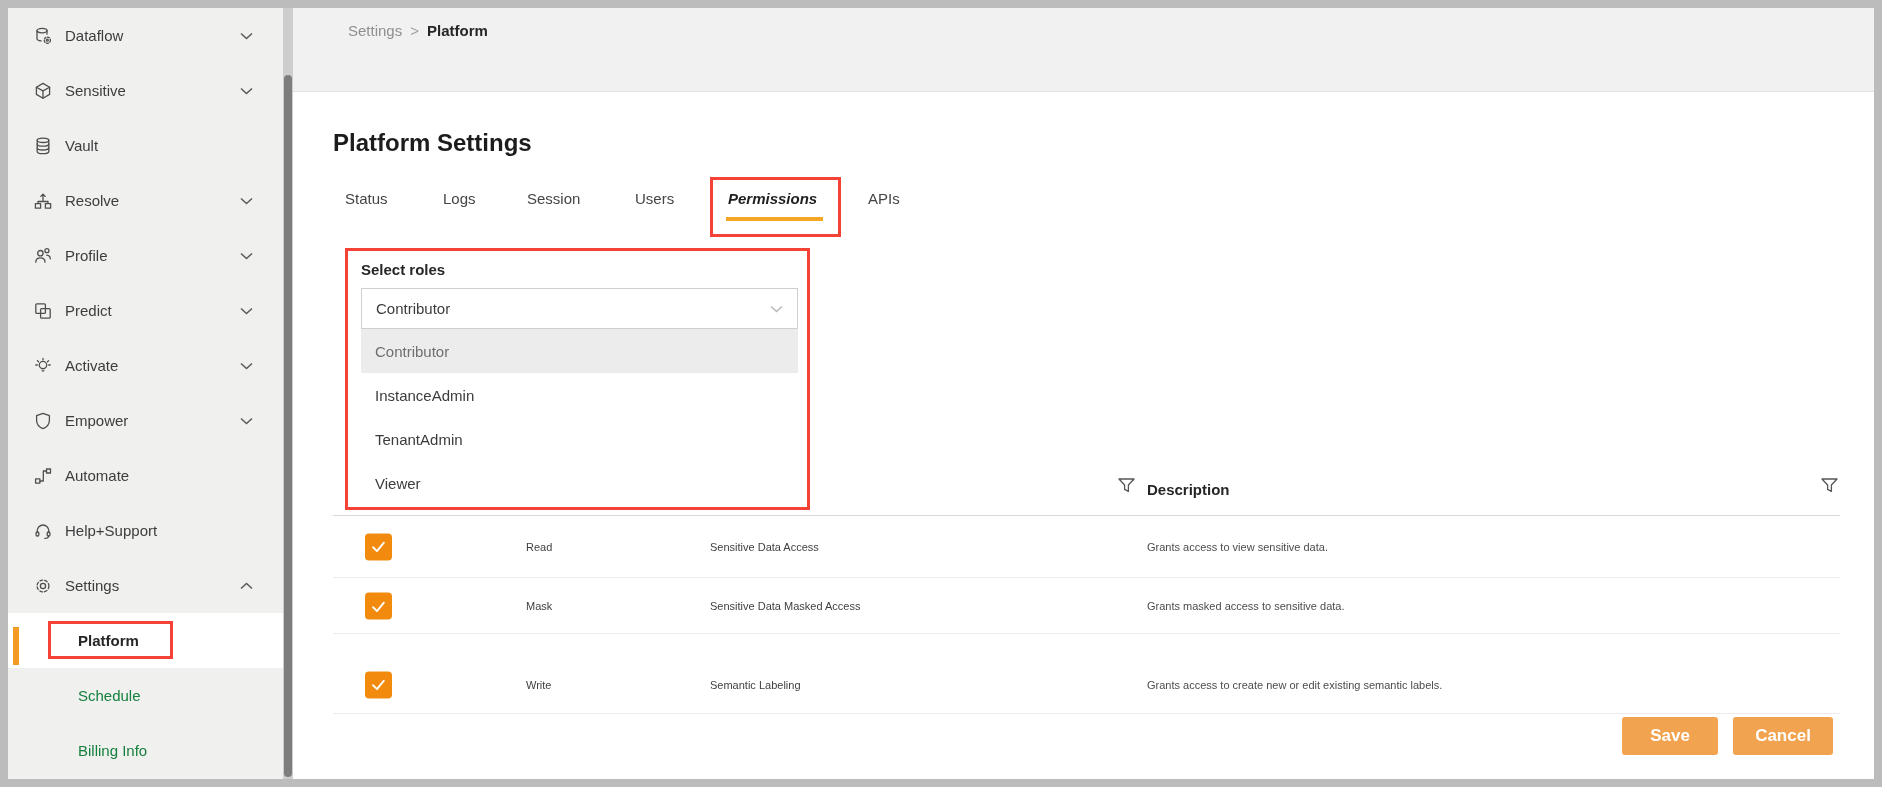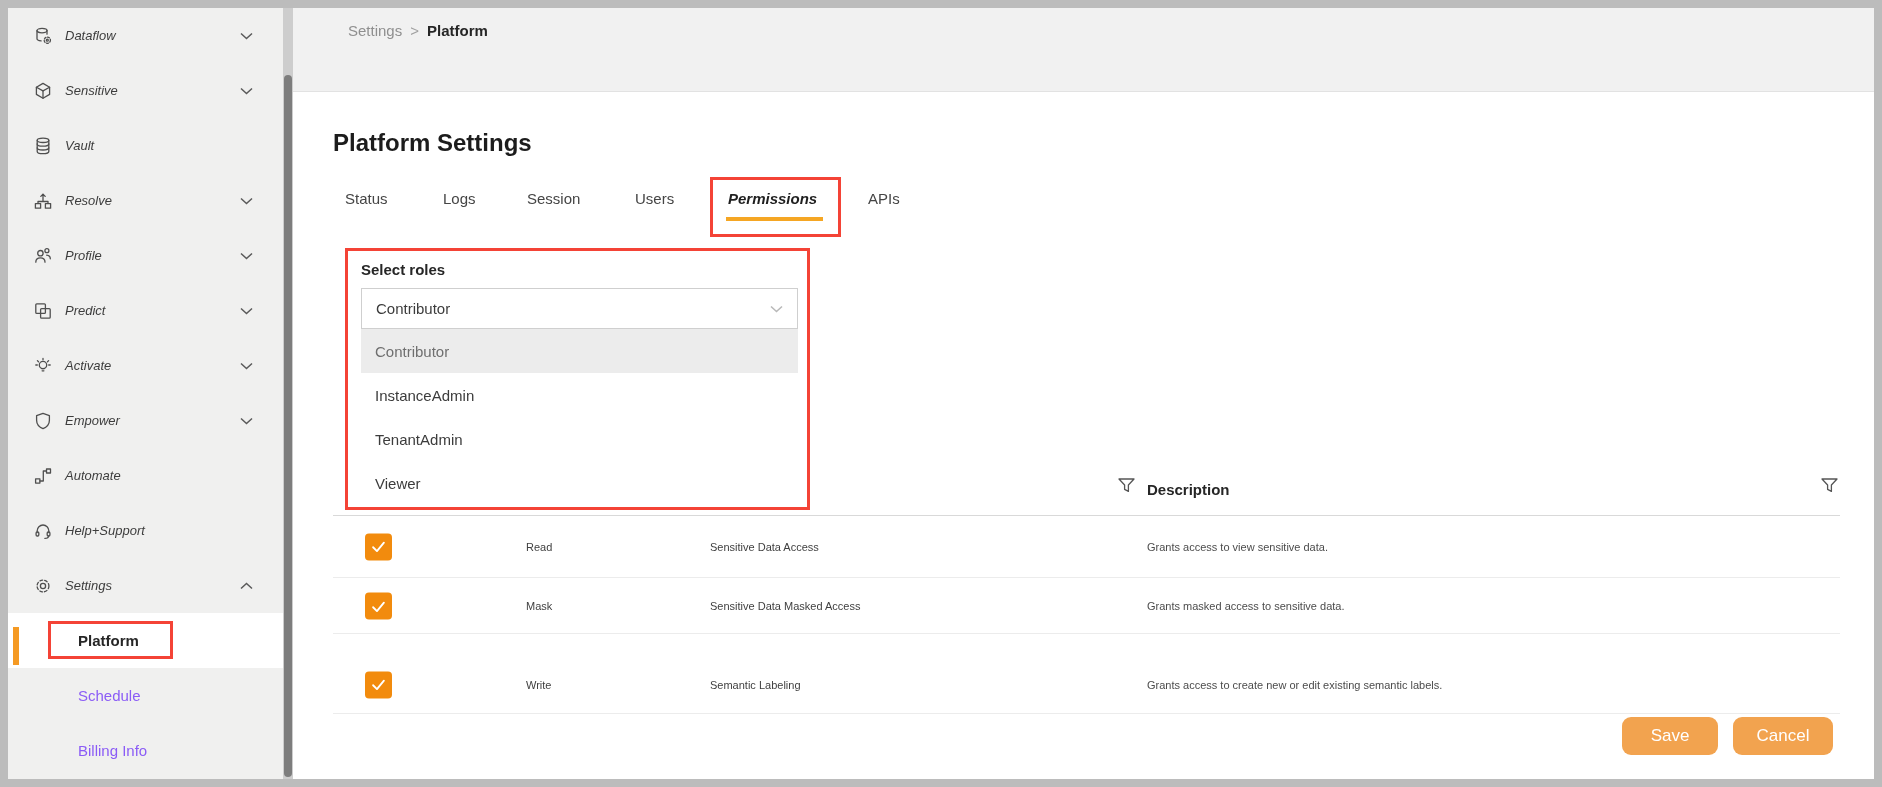--- a/index.html
+++ b/index.html
@@ -3,27 +3,27 @@
 <meta charset="utf-8">
 <style>
   * { margin:0; padding:0; box-sizing:border-box; }
   html,body { width:1882px; height:787px; }
   body { font-family:"Liberation Sans", sans-serif; background:#ffffff; position:relative; }
 
   .frame { position:absolute; inset:0; width:1882px; height:787px; background:#bcbcbc; padding:8px; display:flex; }
 
   
   .sidebar { width:275px; height:771px; background:#f0f0ef; flex:none; position:relative; overflow:hidden; }
-  .nav-item { height:55px; display:flex; align-items:center; padding:0 30px 0 25px; color:#3d3d3d; font-size:13px; position:relative; cursor:pointer;font-style:italic; }
+  .nav-item { height:55px; display:flex; align-items:center; padding:0 30px 0 25px; color:#3d3d3d; font-size:15px; position:relative; cursor:pointer; }
   .nav-icon { width:20px; height:20px; margin-right:12px; color:#4f4f4f; flex:none; display:flex; align-items:center; justify-content:center; }
   .nav-icon svg { stroke:#4f4f4f; fill:none; stroke-width:1.3; stroke-linecap:round; stroke-linejoin:round; }
   .nav-label { flex:1; }
   .nav-chevron { color:#5a5a5a; display:flex; }
   .nav-chevron svg { stroke:#5a5a5a; fill:none; stroke-width:1.5; }
-  .sub-item { height:55px; display:flex; align-items:center; padding-left:70px; font-size:15px; color:#8b5cf6; position:relative; cursor:pointer; }
+  .sub-item { height:55px; display:flex; align-items:center; padding-left:70px; font-size:15px; color:#15803d; position:relative; cursor:pointer; }
   .sub-item.selected { background:#ffffff; font-weight:bold; color:#262626; }
   .selected-bar { position:absolute; left:5px; top:14px; width:6px; height:38px; background:#f59a23; }
 
   
   .annotation { position:absolute; border:3px solid #f44336; pointer-events:none; }
 
   
   .scroll-col { width:10px; height:771px; background:#cdcdcd; position:relative; flex:none; }
   .scroll-thumb { position:absolute; left:1px; top:67px; width:8px; height:702px; background:#7d7d7d; border-radius:4px; }
 
@@ -62,21 +62,21 @@
   .row-3 { top:546px; height:58px;margin-top:17px; }
   .cell { position:absolute; top:50%; transform:translateY(-50%); font-size:11px; color:#3f3f3f; }
   .cell.perm  { left:193px; }
   .cell.lbl   { left:377px; }
   .cell.desc  { left:814px; color:#4c4c4c; }
   .checkbox { position:absolute; left:32px; top:50%; transform:translateY(-50%); width:27px; height:27px; background:#f28b0d; border-radius:4px; display:flex; align-items:center; justify-content:center; cursor:pointer; }
   .checkbox svg { stroke:#ffffff; fill:none; stroke-width:2.4; stroke-linecap:round; stroke-linejoin:round; }
   .funnel svg { stroke:#555555; fill:none; stroke-width:1.3; stroke-linejoin:round; }
 
   
-  .btn { position:absolute; top:624px; height:38px; background:#f2a34f; border:none; border-radius:9px; color:#ffffff; font-family:"Liberation Sans",sans-serif; font-size:17px; font-weight:normal; cursor:pointer; }
+  .btn { position:absolute; top:624px; height:38px; background:#f2a34f; border:none; border-radius:3px; color:#ffffff; font-family:"Liberation Sans",sans-serif; font-size:17px; font-weight:bold; cursor:pointer; }
   .btn-save { left:1329px; width:96px; }
   .btn-cancel { left:1440px; width:100px; }
 </style>
 </head>
 <body>
 
 <div class="frame">
 
   <nav class="sidebar">
 

